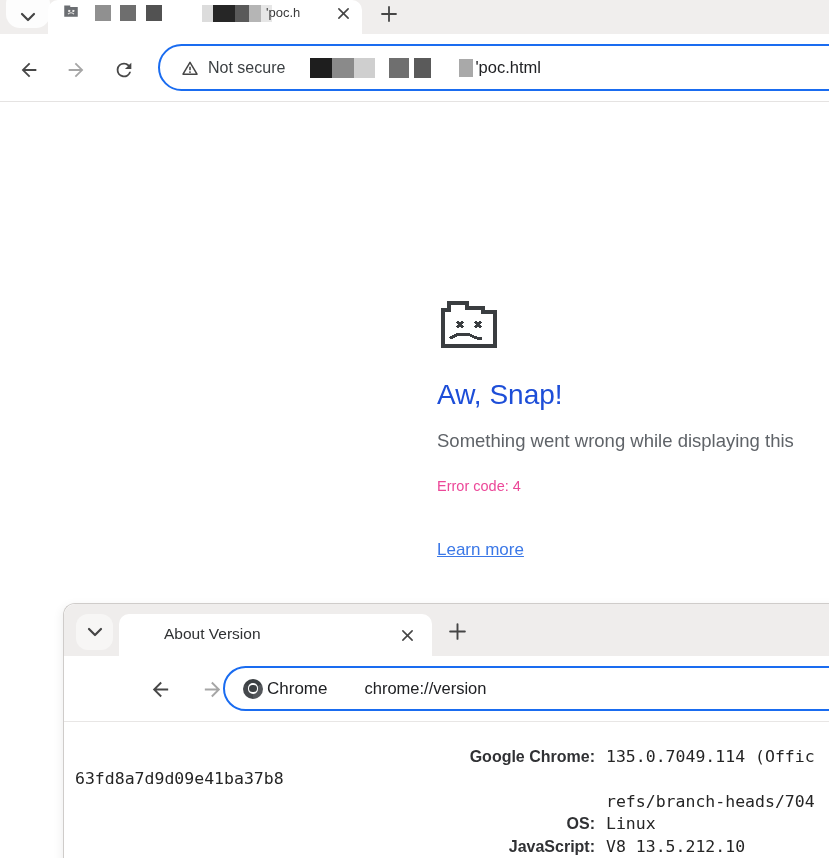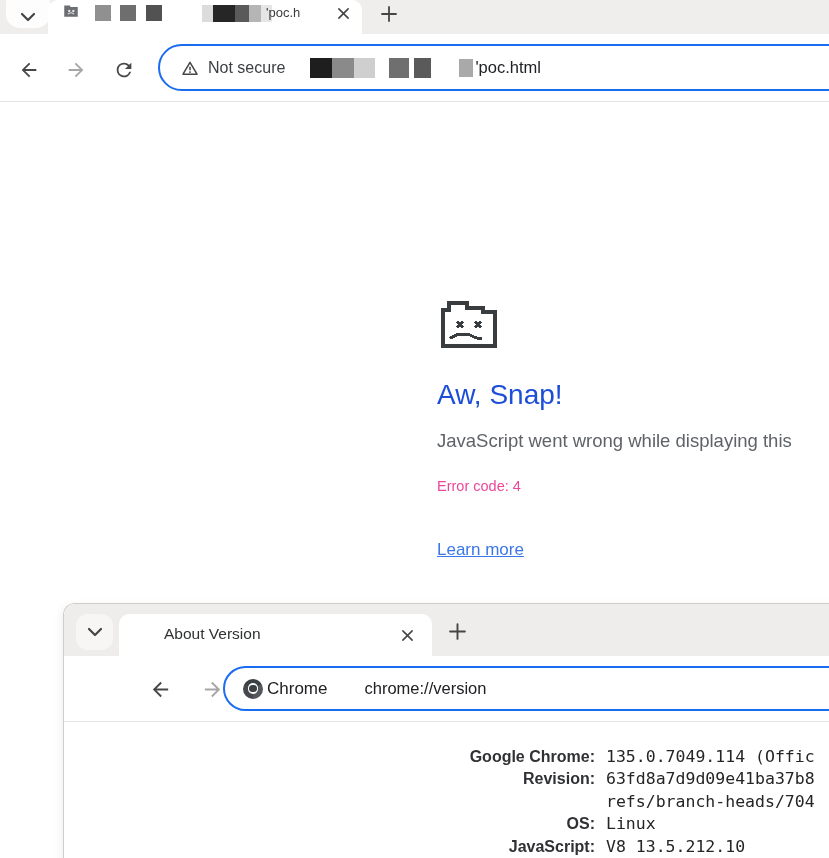--- a/index.html
+++ b/index.html
@@ -190,21 +190,21 @@
 
   <div class="t-content">
     <div class="sad-icon">
       <svg width="64" height="57" viewBox="0 0 64 57" shape-rendering="crispEdges">
         <path d="M6 15 L12 15 L12 8 L30 8 L30 13 L46 13 L46 17 L58 17 L58 51 L6 51 Z" fill="none" stroke="#3a3d40" stroke-width="4" stroke-linejoin="miter"></path>
         <path d="M20 26.5l6 6m0-6l-6 6M38 26.5l6 6m0-6l-6 6" stroke="#3a3d40" stroke-width="3"></path>
         <path d="M13 43.5l7-4h12l6 3 7 1.5" fill="none" stroke="#3a3d40" stroke-width="3"></path>
       </svg>
     </div>
     <div class="awsnap-title">Aw, Snap!</div>
-    <div class="awsnap-desc">JavaScript went wrong while displaying this</div>
+    <div class="awsnap-desc">Something went wrong while displaying this</div>
     <div class="awsnap-code">Error code: 4</div>
     <a class="learn-more">Learn more</a>
   </div>
 </div>
 
 <div class="bottom-window">
 
   <div class="b-tabstrip">
     <div class="b-corner-btn">
       <span>
@@ -256,21 +256,20 @@
   </div>
 
   <div class="b-divider"></div>
 
   <div class="b-content">
     <div class="vrow">
       <span class="vlabel">Google Chrome:</span>
       <span class="vvalue">135.0.7049.114 (Offic</span>
     </div>
     <div class="vrow">
-      <span class="vlabel">Revision:</span>
       <span class="vvalue">63fd8a7d9d09e41ba37b8</span>
     </div>
     <div class="vrow">
       <span class="vlabel"></span>
       <span class="vvalue">refs/branch-heads/704</span>
     </div>
     <div class="vrow">
       <span class="vlabel">OS:</span>
       <span class="vvalue">Linux</span>
     </div>

